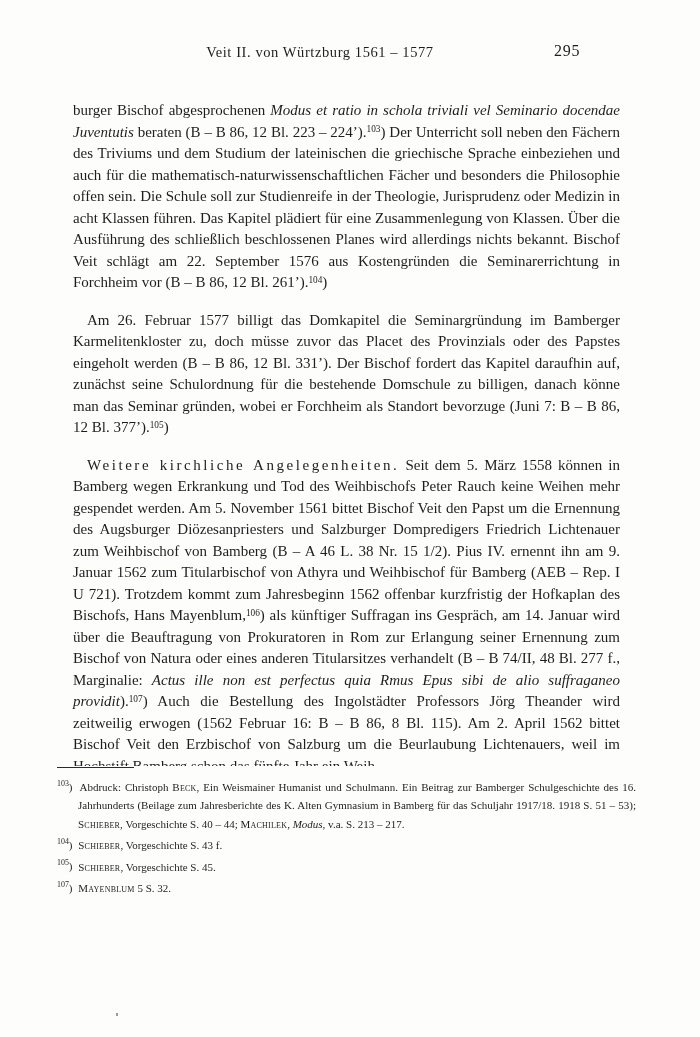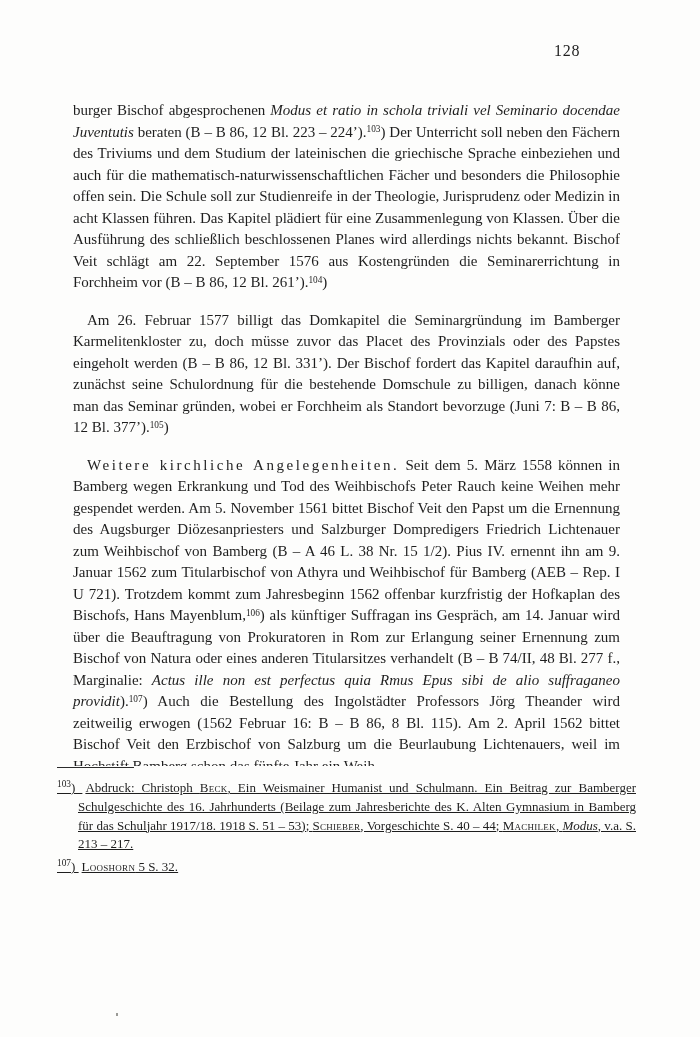--- a/index.html
+++ b/index.html
@@ -20,41 +20,44 @@
     font-size:15px;line-height:21.5px;text-align:justify;
   }
   .para{margin:16px;}
   .para.indent{text-indent:14px;font-family:Liberation Serif, serif;}
   .para.space-before{margin-top:7px;}
   .sup{font-size:0.62em;line-height:0;position:relative;top:-0.45em;}
   .italic{font-style:italic;}
   .spaced{letter-spacing:0.17em;}
   .smallcaps{font-variant:small-caps;letter-spacing:0.02em;}
   .fnrule{position:absolute;left:57px;top:767px;width:77px;height:1px;background:#2b2b2b;}
-  .footnotes{position:absolute;left:57px;top:775px;width:579px;font-size:13px;line-height:18.6px;text-decoration:underline;}
+  .footnotes{position:absolute;left:57px;top:775px;width:579px;font-size:11px;line-height:18.6px;}
   .footnote{margin:0;padding-left:21px;text-indent:-21px;text-align:justify;}
   .fn-marker{margin-right:3px;}
   .fn-marker sup{font-size:0.72em;}
   .speck{position:absolute;left:116px;top:1013px;width:2px;height:3px;background:#9a9a96;}
 </style>
 </head>
 <body>
 
 <div class="page">
   <div class="header">
-    <span class="pagenum">128</span>
+    <span class="title">Veit II. von Würtzburg 1561 – 1577</span>
+    <span class="pagenum">295</span>
   </div>
 
   <div class="main" id="main-text">
       <p class="para"><span>burger Bischof abgesprochenen </span><span class="italic">Modus et ratio in schola triviali vel Seminario docendae Juventutis</span><span> beraten (B – B 86, 12 Bl. 223 – 224’).</span><span class="sup">103</span><span>) Der Unterricht soll neben den Fächern des Triviums und dem Studium der lateinischen die griechische Sprache einbeziehen und auch für die mathematisch-naturwissenschaftlichen Fächer und besonders die Philosophie offen sein. Die Schule soll zur Studienreife in der Theologie, Jurisprudenz oder Medizin in acht Klassen führen. Das Kapitel plädiert für eine Zusammenlegung von Klassen. Über die Ausführung des schließlich beschlossenen Planes wird allerdings nichts bekannt. Bischof Veit schlägt am 22. September 1576 aus Kostengründen die Seminarerrichtung in Forchheim vor (B – B 86, 12 Bl. 261’).</span><span class="sup">104</span><span>)</span></p>
       <p class="para indent"><span>Am 26. Februar 1577 billigt das Domkapitel die Seminargründung im Bamberger Karmelitenkloster zu, doch müsse zuvor das Placet des Provinzials oder des Papstes eingeholt werden (B – B 86, 12 Bl. 331’). Der Bischof fordert das Kapitel daraufhin auf, zunächst seine Schulordnung für die bestehende Domschule zu billigen, danach könne man das Seminar gründen, wobei er Forchheim als Standort bevorzuge (Juni 7: B – B 86, 12 Bl. 377’).</span><span class="sup">105</span><span>)</span></p>
       <p class="para indent space-before"><span class="spaced">Weitere kirchliche Angelegenheiten.</span><span> Seit dem 5. März 1558 können in Bamberg wegen Erkrankung und Tod des Weihbischofs Peter Rauch keine Weihen mehr gespendet werden. Am 5. November 1561 bittet Bischof Veit den Papst um die Ernennung des Augsburger Diözesanpriesters und Salzburger Dompredigers Friedrich Lichtenauer zum Weihbischof von Bamberg (B – A 46 L. 38 Nr. 15 1/2). Pius IV. ernennt ihn am 9. Januar 1562 zum Titularbischof von Athyra und Weihbischof für Bamberg (AEB – Rep. I U 721). Trotzdem kommt zum Jahresbeginn 1562 offenbar kurzfristig der Hofkaplan des Bischofs, Hans Mayenblum,</span><span class="sup">106</span><span>) als künftiger Suffragan ins Gespräch, am 14. Januar wird über die Beauftragung von Prokuratoren in Rom zur Erlangung seiner Ernennung zum Bischof von Natura oder eines anderen Titularsitzes verhandelt (B – B 74/II, 48 Bl. 277 f., Marginalie: </span><span class="italic">Actus ille non est perfectus quia Rmus Epus sibi de alio suffraganeo providit</span><span>).</span><span class="sup">107</span><span>) Auch die Bestellung des Ingolstädter Professors Jörg Theander wird zeitweilig erwogen (1562 Februar 16: B – B 86, 8 Bl. 115). Am 2. April 1562 bittet Bischof Veit den Erzbischof von Salzburg um die Beurlaubung Lichtenauers, weil im Hochstift Bamberg schon das fünfte Jahr ein Weih-</span></p>
     </div>
 
   <div class="fnrule"></div>
 
   <div class="footnotes" id="footnotes">
       <div class="footnote"><span class="fn-marker"><sup>103</sup>) </span><span>Abdruck: Christoph </span><span class="smallcaps">Beck</span><span>, Ein Weismainer Humanist und Schulmann. Ein Beitrag zur Bamberger Schulgeschichte des 16. Jahrhunderts (Beilage zum Jahresberichte des K. Alten Gymnasium in Bamberg für das Schuljahr 1917/18. 1918 S. 51 – 53); </span><span class="smallcaps">Schieber</span><span>, Vorgeschichte S. 40 – 44; </span><span class="smallcaps">Machilek</span><span>, </span><span class="italic">Modus</span><span>, v.a. S. 213 – 217.</span></div>
-      <div class="footnote"><span class="fn-marker"><sup>107</sup>) </span><span class="smallcaps">Looshorn</span><span> 5 S. 32.</span></div>
+      <div class="footnote"><span class="fn-marker"><sup>104</sup>) </span><span class="smallcaps">Schieber</span><span>, Vorgeschichte S. 43 f.</span></div>
+      <div class="footnote"><span class="fn-marker"><sup>105</sup>) </span><span class="smallcaps">Schieber</span><span>, Vorgeschichte S. 45.</span></div>
+      <div class="footnote"><span class="fn-marker"><sup>107</sup>) </span><span class="smallcaps">Mayenblum</span><span> 5 S. 32.</span></div>
     </div>
 
   <div class="speck"></div>
 </div>
 
 </body></html>

